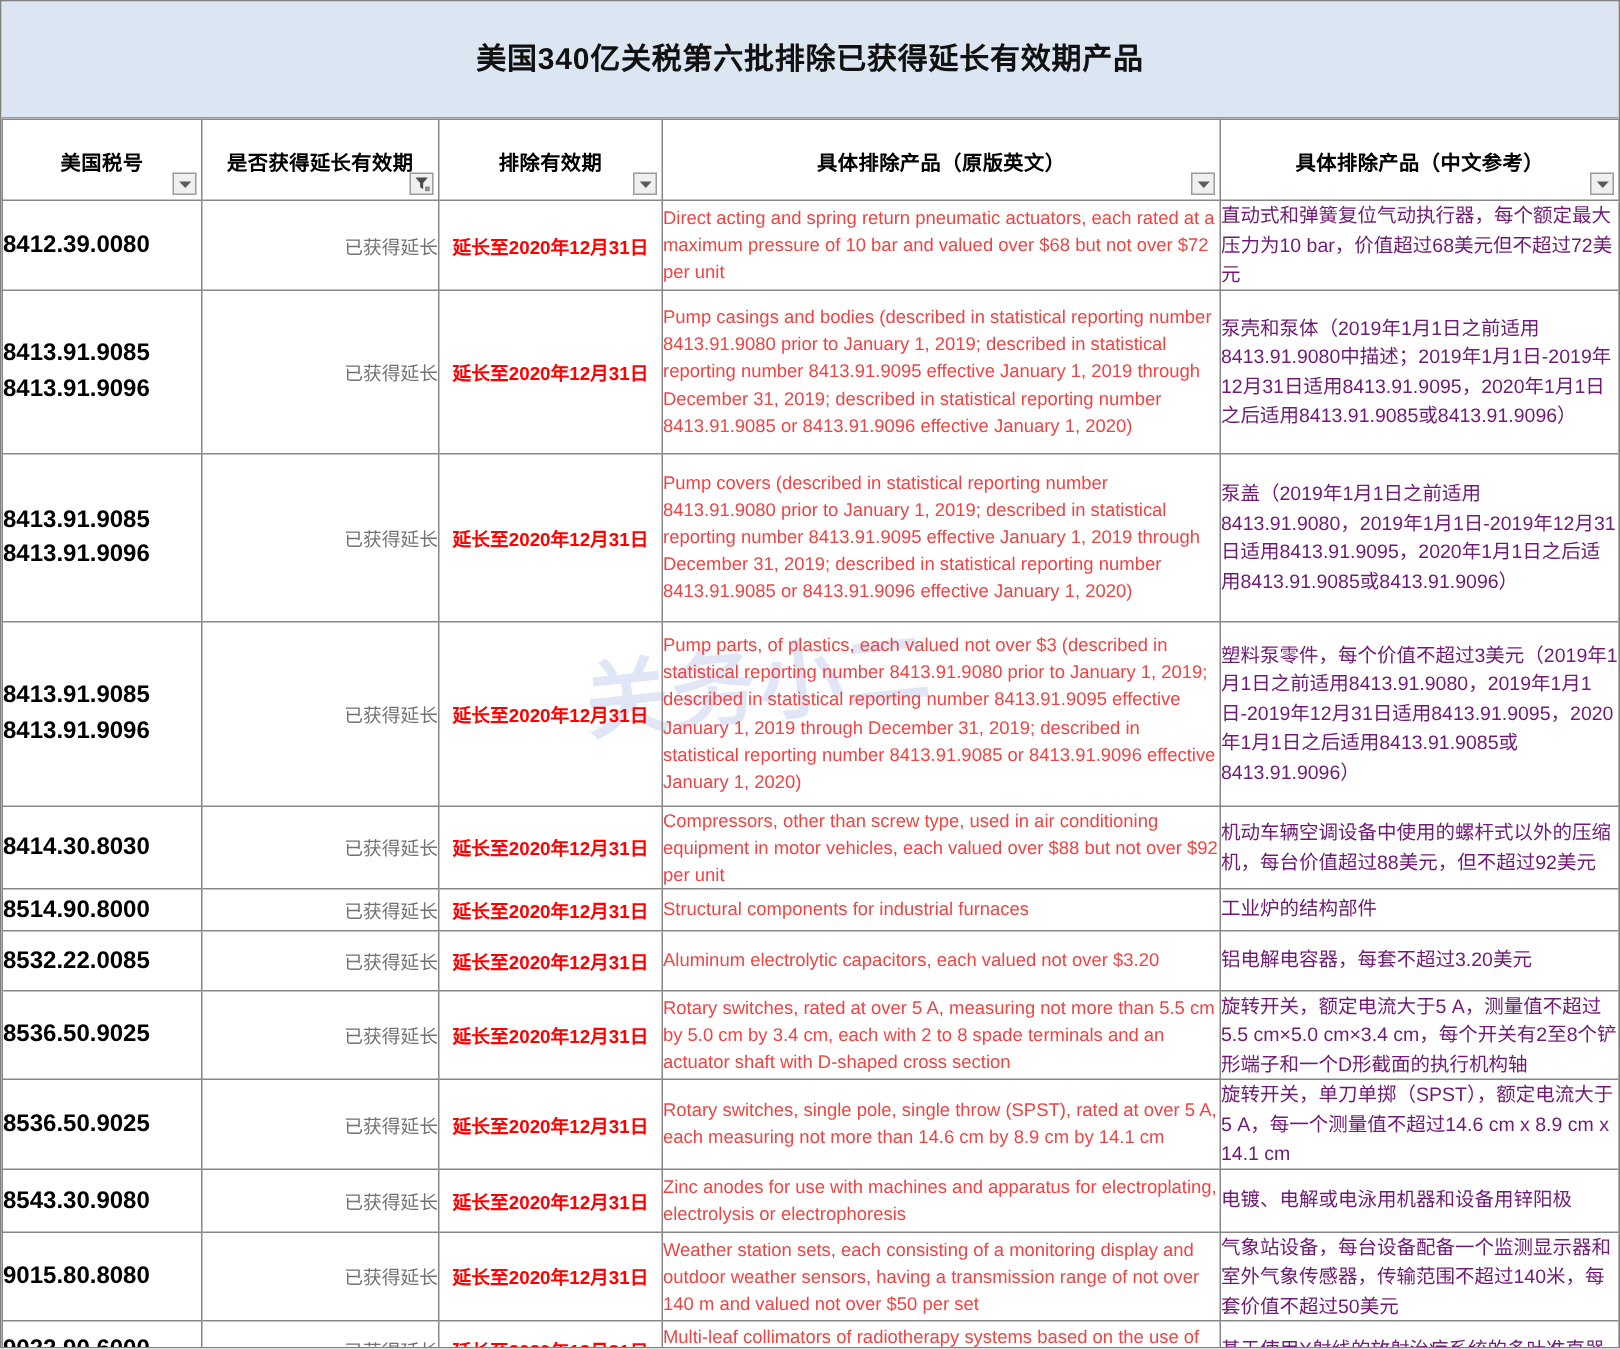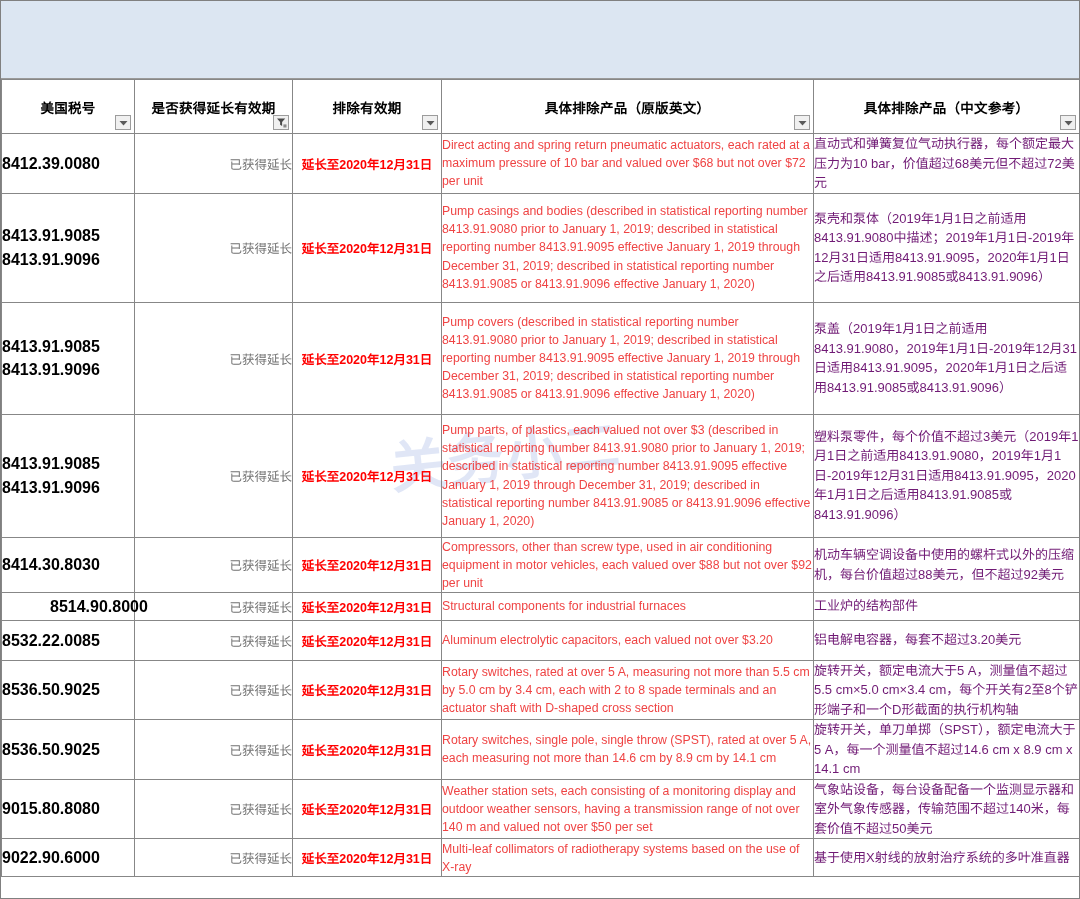--- a/index.html
+++ b/index.html
@@ -163,20 +163,21 @@
   }
 </style>
 </head>
 <body>
 
 <div id="sheet">
 
   <div id="bg-watermark">关务小二</div>
 
   <div id="title-band">
+    <div id="main-title">美国340亿关税第六批排除已获得延长有效期产品</div>
   </div>
 
   <table class="grid">
     <colgroup>
       <col style="width:133px">
       <col style="width:158px">
       <col style="width:149px">
       <col style="width:372px">
       <col style="width:266px">
     </colgroup>
@@ -260,21 +261,21 @@
           <td class="c-zh">塑料泵零件，每个价值不超过3美元（2019年1月1日之前适用8413.91.9080，2019年1月1日-2019年12月31日适用8413.91.9095，2020年1月1日之后适用8413.91.9085或8413.91.9096）</td>
         </tr>
         <tr style="height: 55px;">
           <td class="c-code" style="white-space: pre-line; margin-top: 30px;">8414.30.8030</td>
           <td class="c-status">已获得延长</td>
           <td class="c-date">延长至2020年12月31日</td>
           <td class="c-en">Compressors, other than screw type, used in air conditioning equipment in motor vehicles, each valued over $88 but not over $92 per unit</td>
           <td class="c-zh">机动车辆空调设备中使用的螺杆式以外的压缩机，每台价值超过88美元，但不超过92美元</td>
         </tr>
         <tr style="height: 28px;">
-          <td class="c-code" style="white-space: pre-line; padding-left: 48px;">8514.90.8000</td>
+          <td class="c-code" style="white-space: pre-line;">8514.90.8000</td>
           <td class="c-status">已获得延长</td>
           <td class="c-date">延长至2020年12月31日</td>
           <td class="c-en">Structural components for industrial furnaces</td>
           <td class="c-zh">工业炉的结构部件</td>
         </tr>
         <tr style="height: 40px;">
           <td class="c-code" style="white-space: pre-line;">8532.22.0085</td>
           <td class="c-status">已获得延长</td>
           <td class="c-date">延长至2020年12月31日</td>
           <td class="c-en">Aluminum electrolytic capacitors, each valued not over $3.20</td>
@@ -287,20 +288,27 @@
           <td class="c-en">Rotary switches, rated at over 5 A, measuring not more than 5.5 cm by 5.0 cm by 3.4 cm, each with 2 to 8 spade terminals and an actuator shaft with D-shaped cross section</td>
           <td class="c-zh">旋转开关，额定电流大于5 A，测量值不超过5.5 cm×5.0 cm×3.4 cm，每个开关有2至8个铲形端子和一个D形截面的执行机构轴</td>
         </tr>
         <tr style="height: 57px;">
           <td class="c-code" style="white-space: pre-line;">8536.50.9025</td>
           <td class="c-status">已获得延长</td>
           <td class="c-date">延长至2020年12月31日</td>
           <td class="c-en">Rotary switches, single pole, single throw (SPST), rated at over 5 A, each measuring not more than 14.6 cm by 8.9 cm by 14.1 cm</td>
           <td class="c-zh">旋转开关，单刀单掷（SPST），额定电流大于5 A，每一个测量值不超过14.6 cm x 8.9 cm x 14.1 cm</td>
         </tr>
+        <tr style="height: 42px;">
+          <td class="c-code" style="white-space: pre-line;">8543.30.9080</td>
+          <td class="c-status">已获得延长</td>
+          <td class="c-date">延长至2020年12月31日</td>
+          <td class="c-en">Zinc anodes for use with machines and apparatus for electroplating, electrolysis or electrophoresis</td>
+          <td class="c-zh">电镀、电解或电泳用机器和设备用锌阳极</td>
+        </tr>
         <tr style="height: 57px;">
           <td class="c-code" style="white-space: pre-line;">9015.80.8080</td>
           <td class="c-status">已获得延长</td>
           <td class="c-date">延长至2020年12月31日</td>
           <td class="c-en">Weather station sets, each consisting of a monitoring display and outdoor weather sensors, having a transmission range of not over 140 m and valued not over $50 per set</td>
           <td class="c-zh">气象站设备，每台设备配备一个监测显示器和室外气象传感器，传输范围不超过140米，每套价值不超过50美元</td>
         </tr>
         <tr style="height: 38px;">
           <td class="c-code" style="white-space: pre-line;">9022.90.6000</td>
           <td class="c-status">已获得延长</td>

